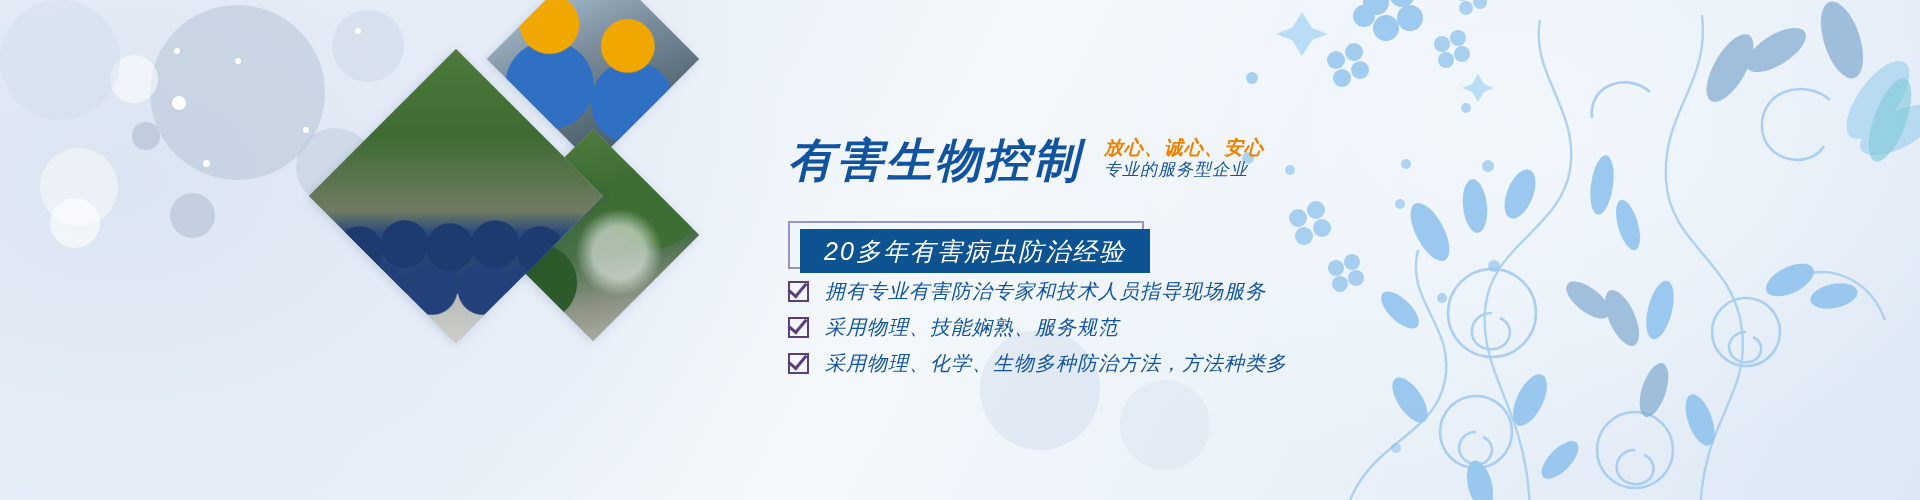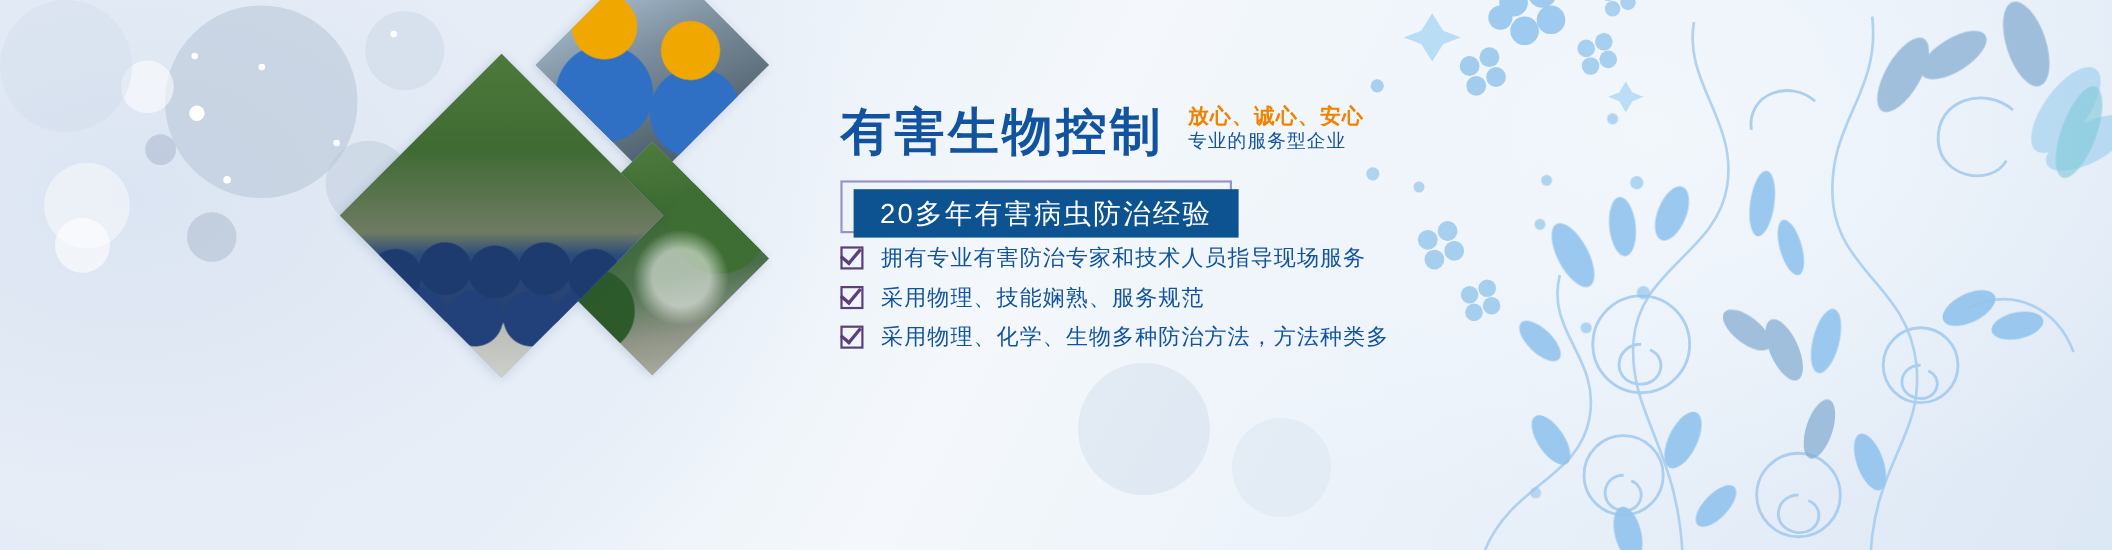--- a/index.html
+++ b/index.html
@@ -66,37 +66,37 @@
   .ph-garden{
     width:100%;height:100%;
     background:
       radial-gradient(circle at 62% 58%,rgba(255,255,255,.55) 0 18px,rgba(0,0,0,0) 30px),
       radial-gradient(circle at 25% 72%,#2c5a2a 0 26px,rgba(0,0,0,0) 27px),
       radial-gradient(circle at 78% 36%,#3e6e33 0 30px,rgba(0,0,0,0) 31px),
       linear-gradient(170deg,#55803f 0%,#3c6b33 34%,#4a6f4a 58%,#8d9385 78%,#b9b8ad 100%);
   }
 
   
-  .content{position:absolute;left:764px;top:96px;width:760px;}
+  .content{position:absolute;left:788px;top:96px;width:760px;font-style:italic;}
 
   .title-row{display:flex;align-items:flex-end;gap:22px;}
   .main-title{
     font-family:"Liberation Sans","DejaVu Sans",sans-serif;
     font-size:46px;font-weight:bold;color:#11539f;letter-spacing:3px;line-height:1;
     white-space:nowrap;
   }
   .slogan{padding-bottom:3px;line-height:1.18;}
   .slogan-top{
-    font-size:19px;font-weight:bold;color:#f08200;letter-spacing:1px;white-space:nowrap;
+    font-size:19px;font-weight:bold;color:#f08200;letter-spacing:1px;white-space:nowrap;margin-top:41px;
   }
   .slogan-sub{
     font-size:17px;color:#15539d;letter-spacing:1px;white-space:nowrap;margin-top:1px;
   }
 
-  .badge-wrap{position:relative;margin-top:22px;height:52px;width:370px;}
+  .badge-wrap{position:relative;margin-top:38px;height:52px;width:370px;}
   .badge-outline{
     position:absolute;left:0;top:0;width:352px;height:44px;
     border:2px solid #9a94c4;background:transparent;
   }
   .badge-fill{
     position:absolute;left:12px;top:8px;width:350px;height:44px;
     background:#0d5391;display:flex;align-items:center;justify-content:center;
   }
   .badge-text{
     color:#ffffff;font-size:25px;letter-spacing:2px;font-weight:400;white-space:nowrap;

